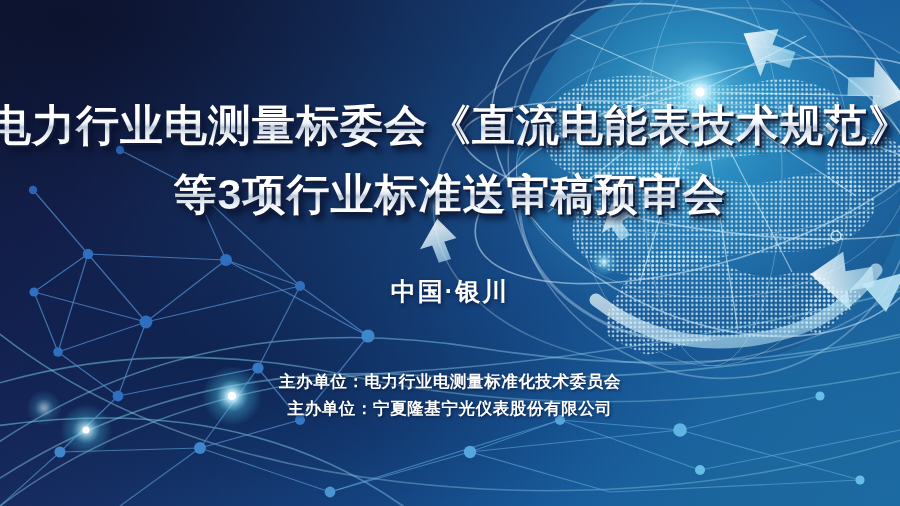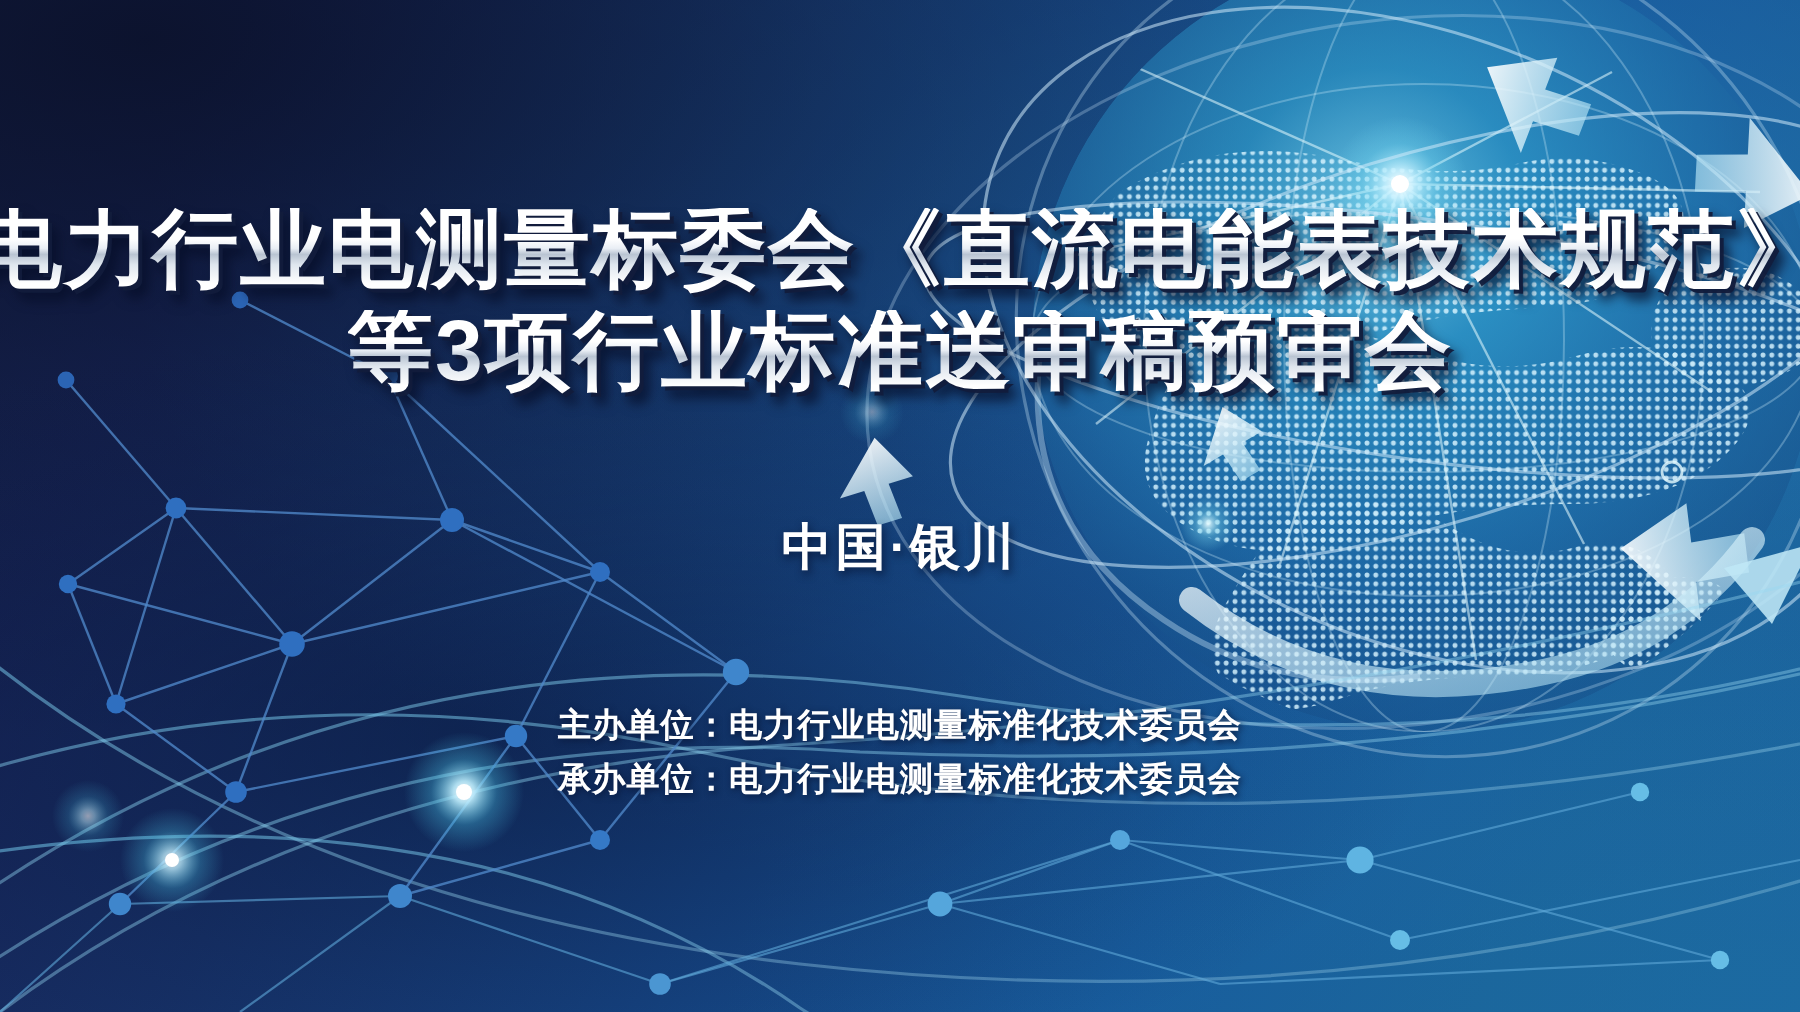--- a/index.html
+++ b/index.html
@@ -72,21 +72,21 @@
     filter:
       drop-shadow(2px 2px 0px rgba(18,28,60,0.95))
       drop-shadow(3px 4px 3px rgba(6,14,40,0.75));
   }
   #title-line-1 {
     font-size: 43px;
     margin-top: 104px;
   }
   #title-line-2 {
     font-size: 43px;
-    margin-top: 8px;
+    margin-top: 26px;
   }
   #subtitle {
     margin-top: 59px;
     font-size: 25px;
     font-weight: 700;
     color: #ffffff;
     letter-spacing: 2px;
     text-shadow: 1px 2px 4px rgba(6,18,48,0.75);
     white-space: nowrap;
   }
@@ -315,17 +315,17 @@
   <div id="content">
 
     <div class="title-line" id="title-line-1">电力行业电测量标委会《直流电能表技术规范》</div>
 
     <div class="title-line" id="title-line-2">等3项行业标准送审稿预审会</div>
 
     <div id="subtitle">中国·银川</div>
 
     <div id="footer">
       <div class="footer-line">主办单位：电力行业电测量标准化技术委员会</div>
-      <div class="footer-line">承办单位：电力行业电测量标准化技术委员会</div>
+      <div class="footer-line">主办单位：宁夏隆基宁光仪表股份有限公司</div>
     </div>
 
   </div>
 </div>
 
 </body></html>

